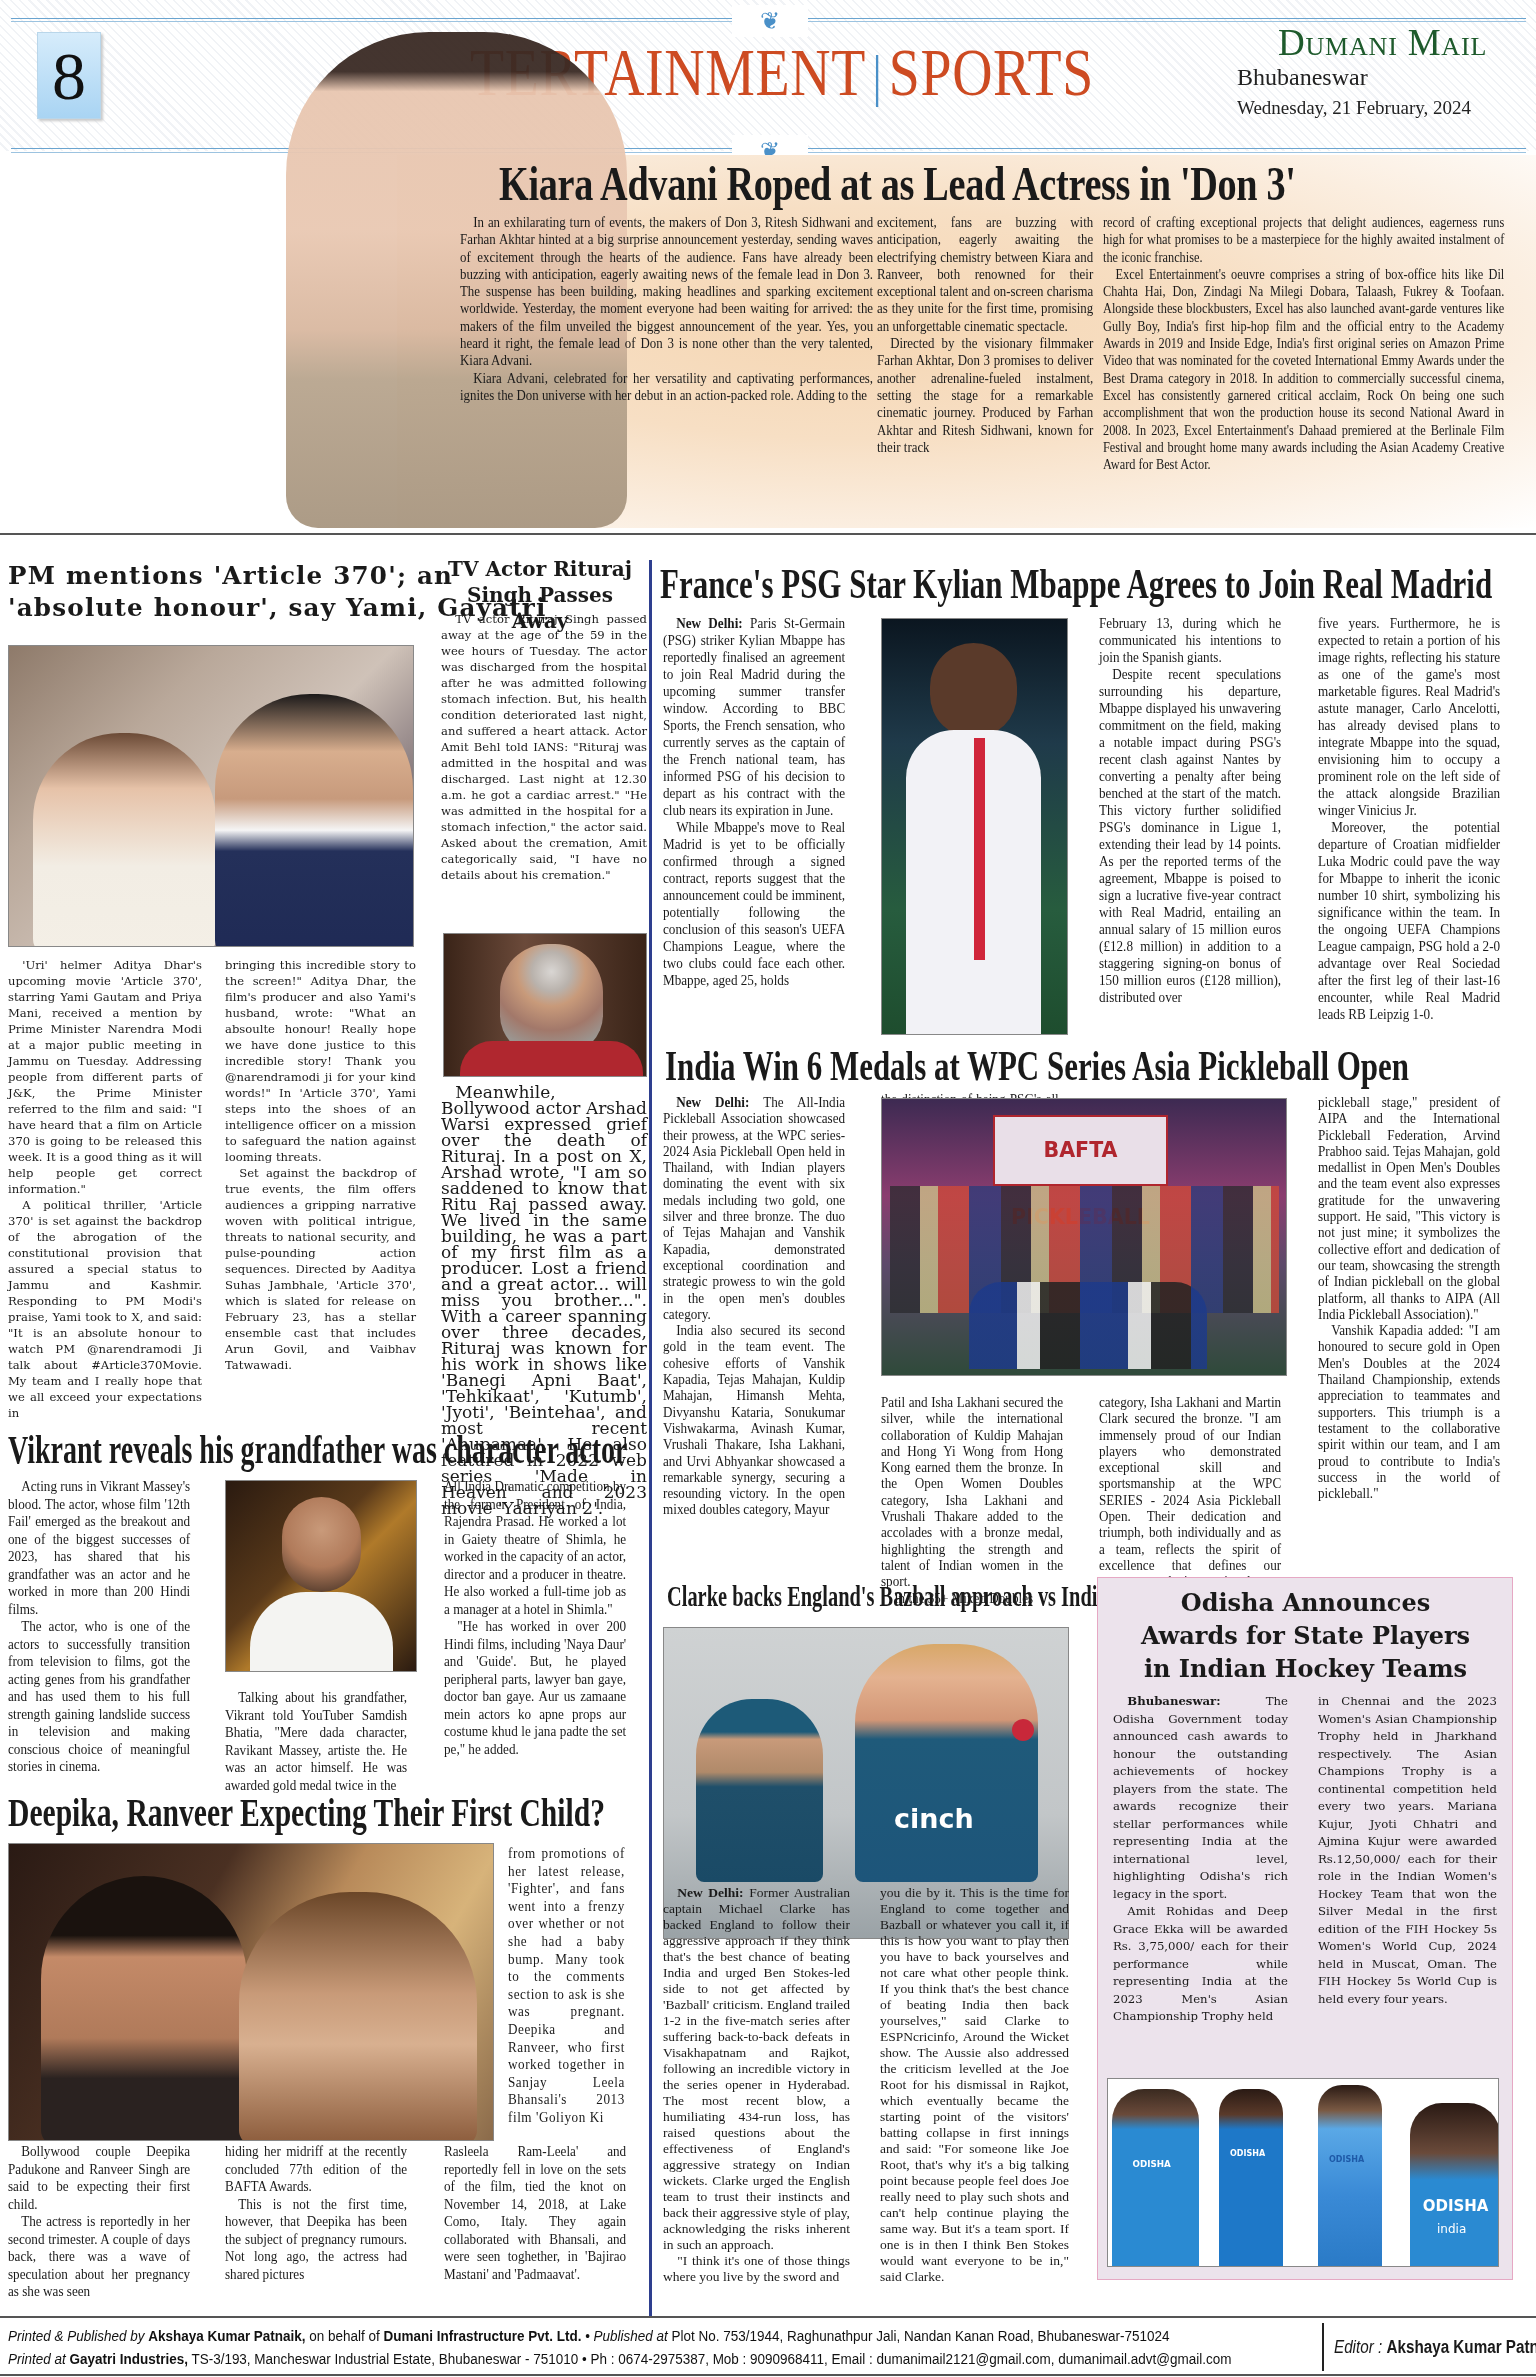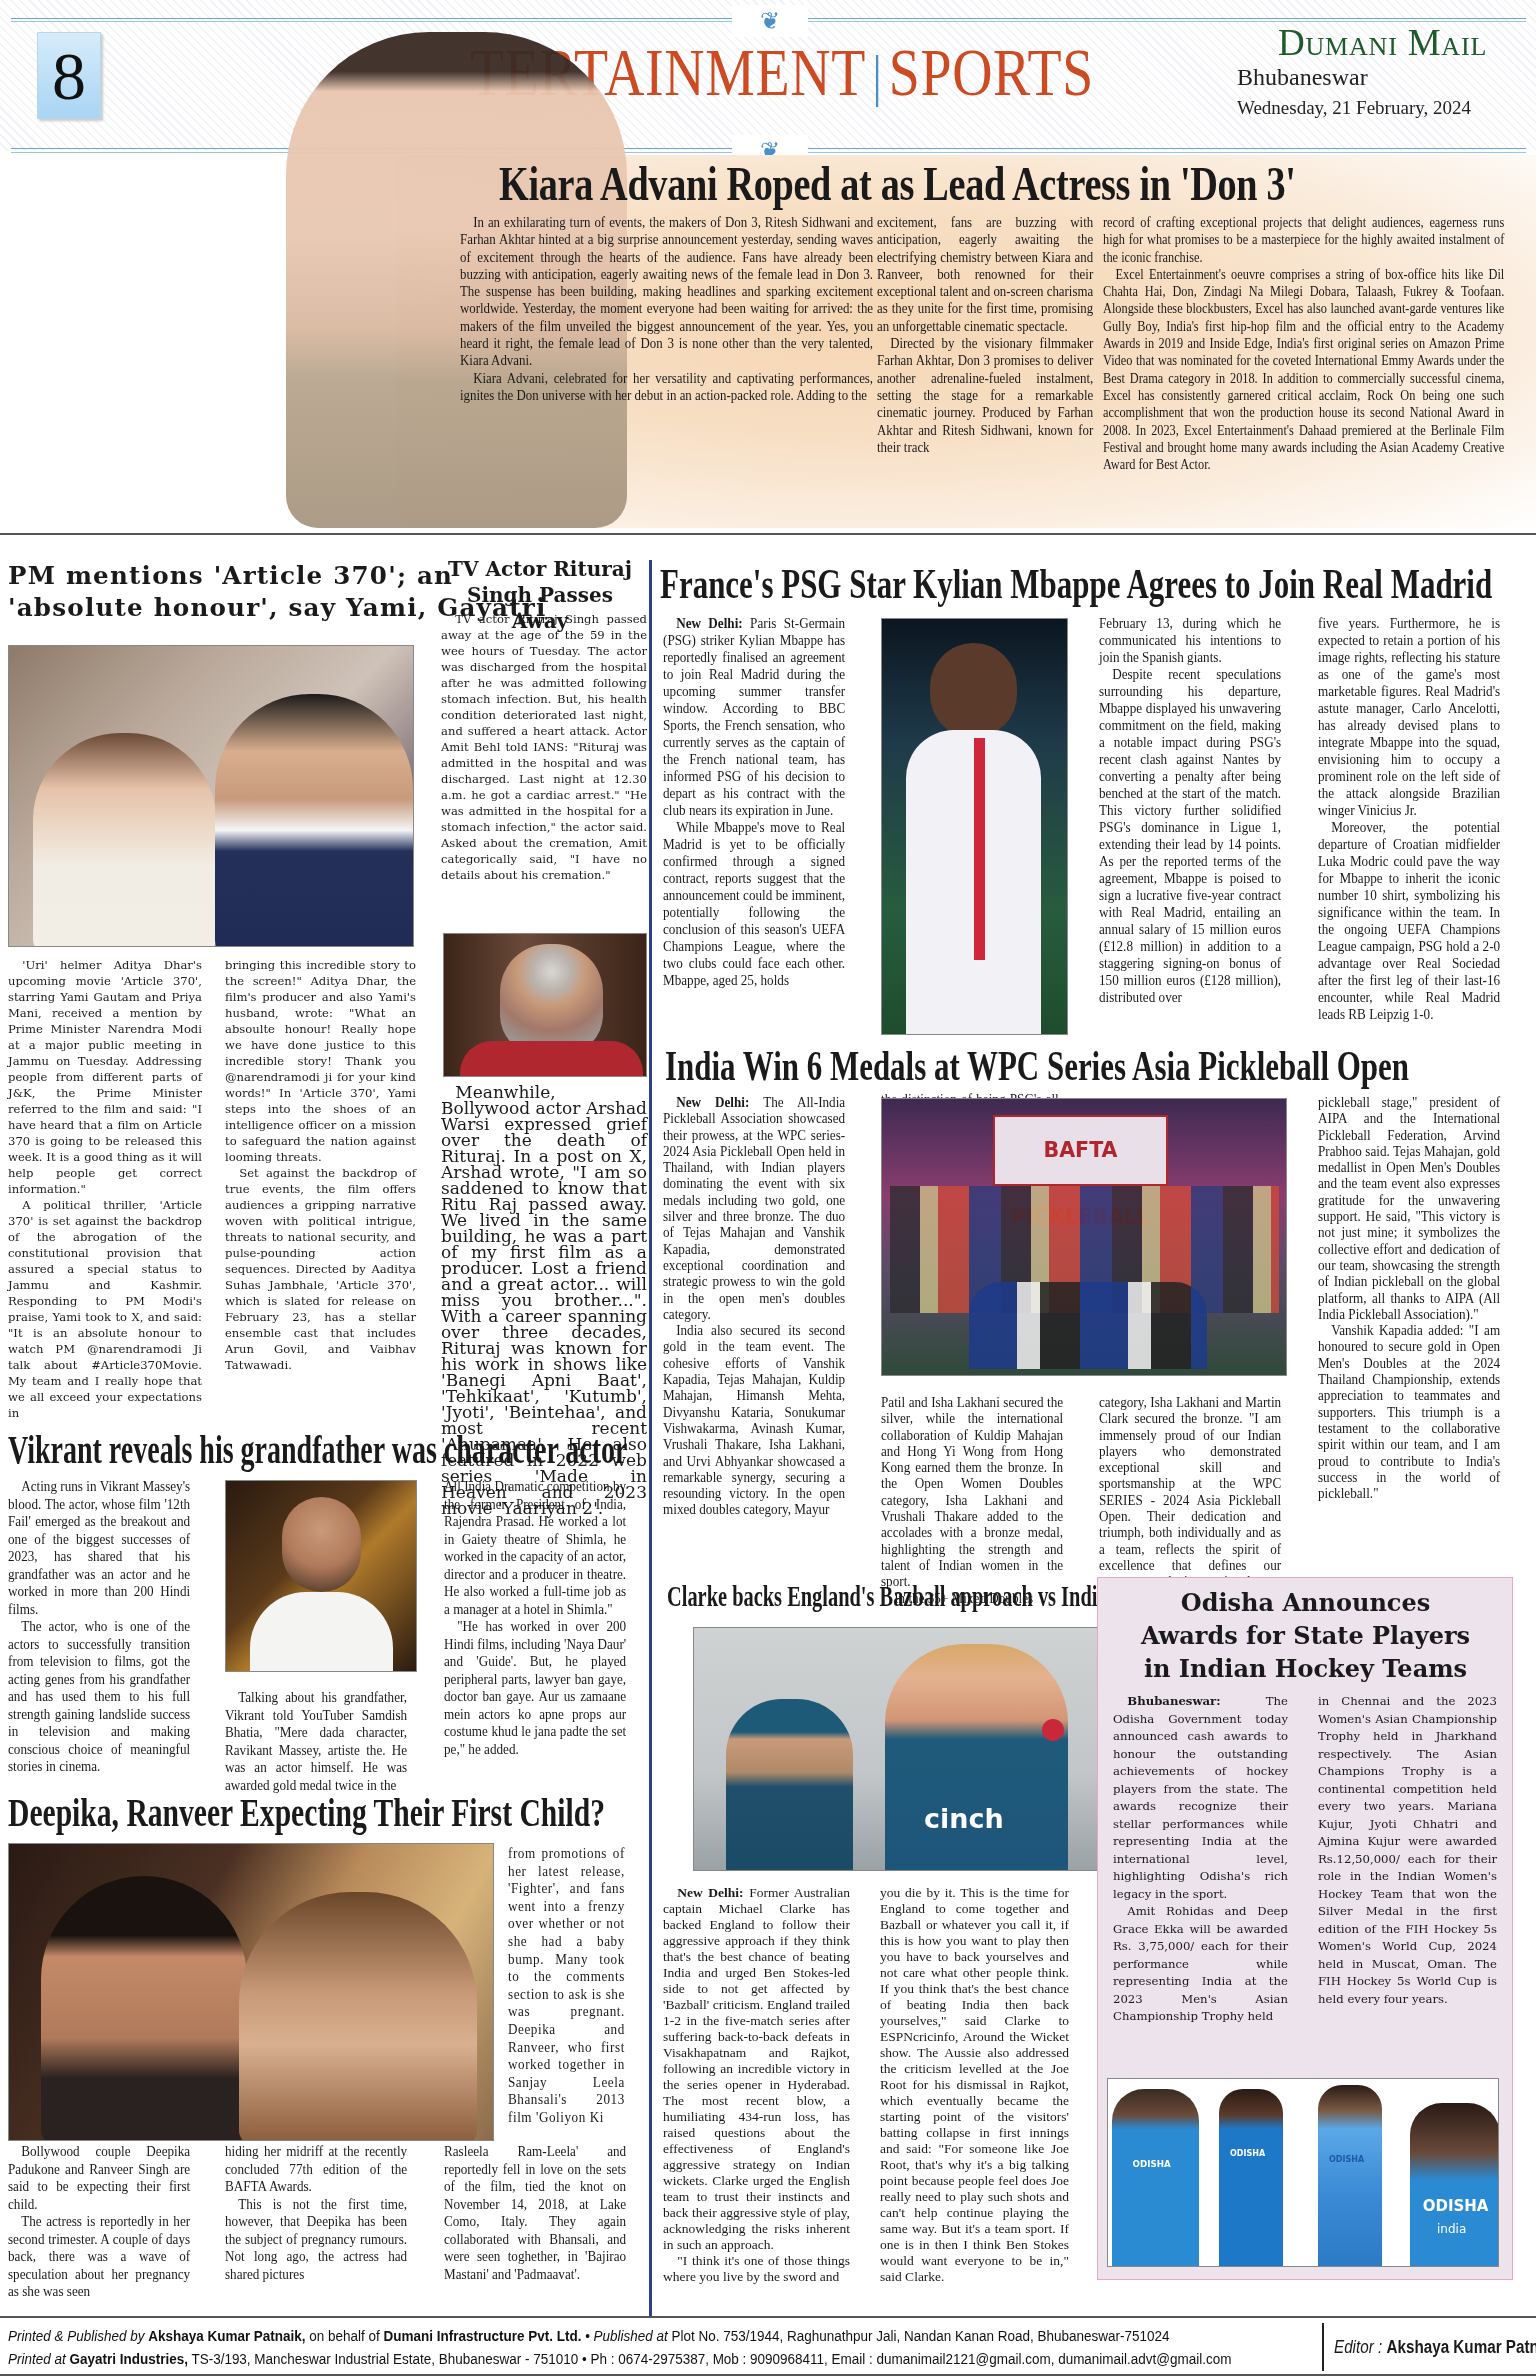--- a/index.html
+++ b/index.html
@@ -199,21 +199,21 @@
 </div>
 <div class="abs body-text narrow" style="left:225px;top:2143px;width:198px;font-size:14.3px;line-height:17.5px;transform:scaleX(0.92);transform-origin:left top;">
   <p style="text-indent:0">hiding her midriff at the recently concluded 77th edition of the BAFTA Awards.</p>
   <p>This is not the first time, however, that Deepika has been the subject of pregnancy rumours. Not long ago, the actress had shared pictures</p>
 </div>
 <div class="abs body-text narrow" style="left:444px;top:2143px;width:198px;font-size:14.3px;line-height:17.5px;transform:scaleX(0.92);transform-origin:left top;">
   <p style="text-indent:0">Rasleela Ram-Leela' and reportedly fell in love on the sets of the film, tied the knot on November 14, 2018, at Lake Como, Italy. They again collaborated with Bhansali, and were seen toghether, in 'Bajirao Mastani' and 'Padmaavat'.</p>
 </div>
 
 <div class="abs head-cond" style="left:667px;top:1576px;font-size:30px;line-height:40px;transform:scaleX(0.68);">Clarke backs England's Bazball approach vs India</div>
-<div class="abs img-box" style="left:663px;top:1627px;width:406px;height:244px;background:linear-gradient(180deg,#cfd2d3 0%,#c2c6c8 60%,#9aa2a6 100%);margin-left:30px;">
+<div class="abs img-box" style="left:663px;top:1627px;width:406px;height:312px;background:linear-gradient(180deg,#cfd2d3 0%,#c2c6c8 60%,#9aa2a6 100%);">
   <div style="position:absolute;left:32px;top:71px;width:127px;height:183px;border-radius:56px 56px 8px 8px;background:linear-gradient(#1d5a78 0%,#1d5a78 18%,#c89a7a 22%,#b08a6a 40%,#1f4f6a 48%,#1a4a66 100%);"></div>
   <div style="position:absolute;left:191px;top:16px;width:183px;height:238px;border-radius:79px 79px 8px 8px;background:linear-gradient(#d8a868 0%,#e4b290 14%,#d29676 32%,#1f5a7a 40%,#1d557a 100%);"></div>
   <div style="position:absolute;left:230px;top:175px;color:#fff;font-family:'DejaVu Sans',sans-serif;font-weight:bold;font-size:27px;">cinch</div>
   <div style="position:absolute;left:348px;top:91px;width:22px;height:22px;border-radius:11px;background:#c8283a;"></div>
 </div>
 <div class="abs body-text" style="left:663px;top:1885px;width:187px;font-size:13.5px;line-height:16px;">
   <p><b>New Delhi:</b> <span>Former Australian captain Michael Clarke has backed England to follow their aggressive approach if they think that's the best chance of beating India and urged Ben Stokes-led side to not get affected by 'Bazball' criticism. England trailed 1-2 in the five-match series after suffering back-to-back defeats in Visakhapatnam and Rajkot, following an incredible victory in the series opener in Hyderabad. The most recent blow, a humiliating 434-run loss, has raised questions about the effectiveness of England's aggressive strategy on Indian wickets. Clarke urged the English team to trust their instincts and back their aggressive style of play, acknowledging the risks inherent in such an approach.</span></p>
   <p>"I think it's one of those things where you live by the sword and</p>
 </div>
 <div class="abs body-text" style="left:880px;top:1885px;width:189px;font-size:13.5px;line-height:16px;">

